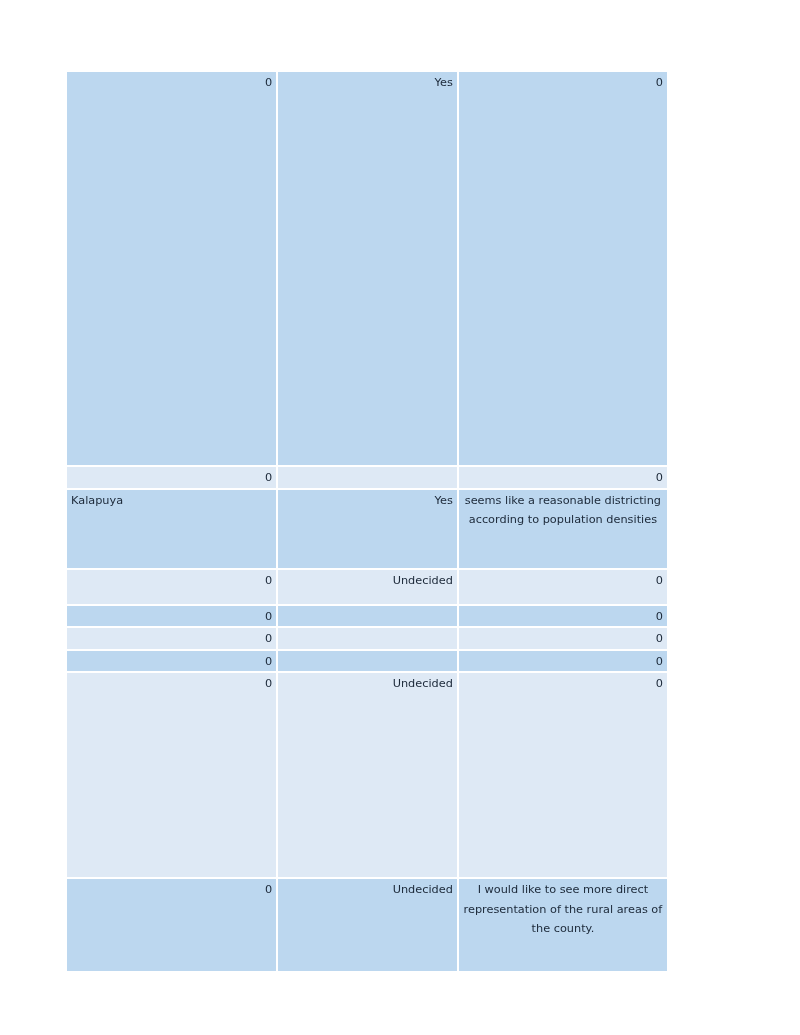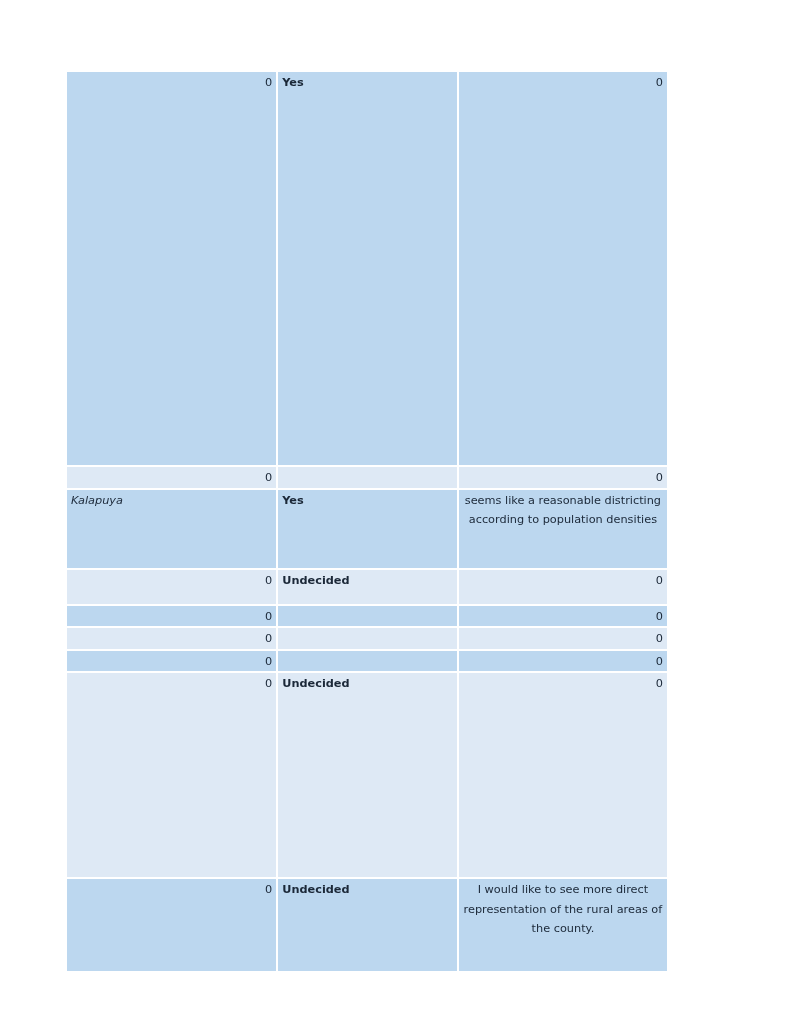--- a/index.html
+++ b/index.html
@@ -36,21 +36,21 @@
     color: #1b2838;
     padding: 1px 4px 0 4px;
     border-right: 2px solid #ffffff;
     border-bottom: 2px solid #ffffff;
     overflow: hidden;
     word-wrap: break-word;
   }
 
   
   .col-count   { width: 207px; text-align: right; }
-  .col-answer  { width: 177px; text-align: left; font-weight: bold;  }
+  .col-answer  { width: 177px; text-align: right;  }
   .col-comment { width: 204px; text-align: center;  }
 
   
   td.num-right { text-align: right; }
 
   
   #survey-table td:last-child { border-right: none; }
 
   
   .shade-dark  td { background: #bcd7ef; }
@@ -79,21 +79,21 @@
         <td class="col-count">0</td>
         <td class="col-answer">Yes</td>
         <td class="col-comment num-right">0</td>
       </tr>
       <tr class="shade-light r-mini">
         <td class="col-count">0</td>
         <td class="col-answer"></td>
         <td class="col-comment num-right">0</td>
       </tr>
       <tr class="shade-dark r-kala">
-        <td class="col-count" style="text-align: left; font-style: italic;">Kalapuya</td>
+        <td class="col-count" style="text-align: left;">Kalapuya</td>
         <td class="col-answer">Yes</td>
         <td class="col-comment">seems like a reasonable districting according to population densities</td>
       </tr>
       <tr class="shade-light r-mid">
         <td class="col-count">0</td>
         <td class="col-answer">Undecided</td>
         <td class="col-comment num-right">0</td>
       </tr>
       <tr class="shade-dark r-thin">
         <td class="col-count">0</td>

